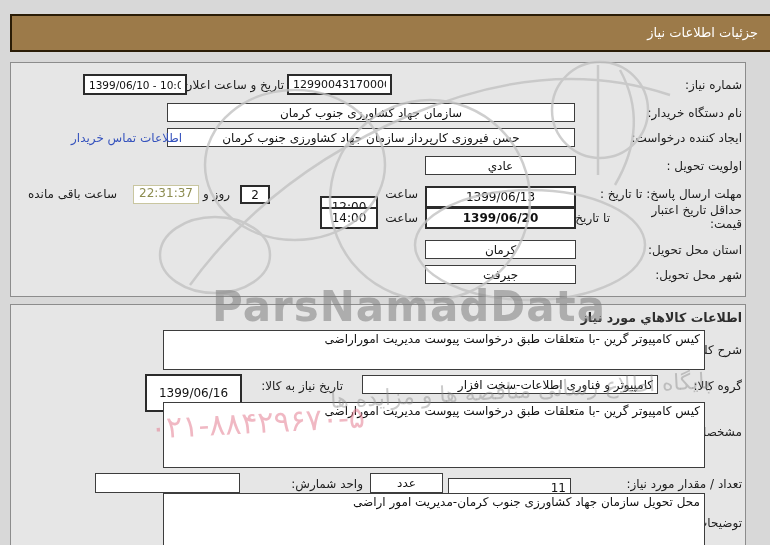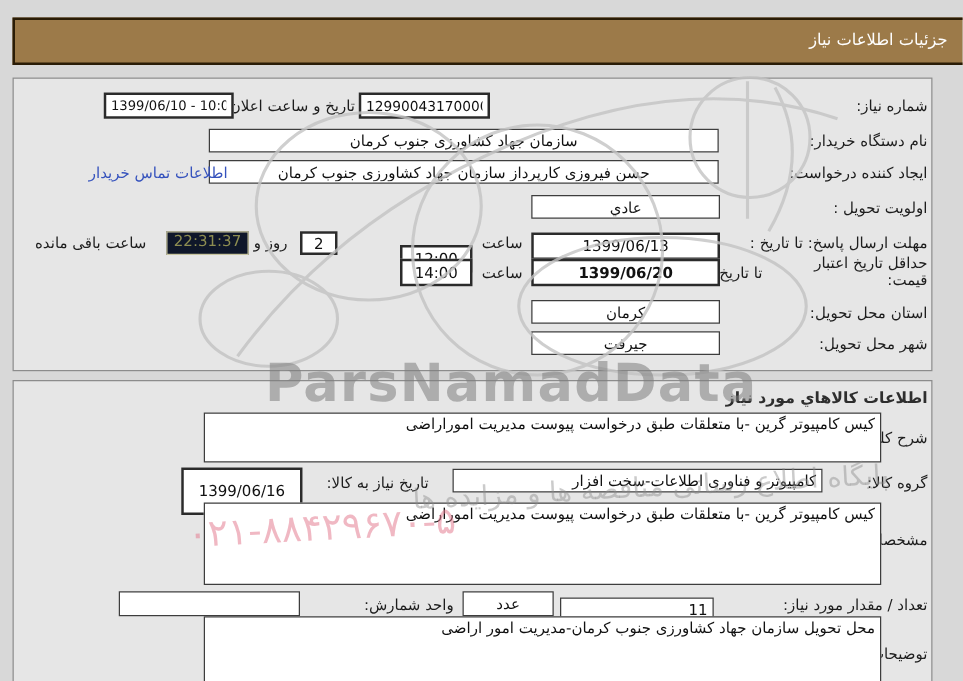--- a/index.html
+++ b/index.html
@@ -19,21 +19,21 @@
   input,textarea{
     position:absolute;background:#fff;border:1px solid #3d3d3d;
     font-family:"DejaVu Sans",sans-serif;font-size:12px;color:#111;
     padding:1px 4px;box-sizing:border-box;outline:none;resize:none;
   }
   input.b2{border:2px solid #2b2b2b;}
   input.ctr{text-align:center;direction:ltr;}
   input.num{direction:ltr;text-align:right;}
   textarea{text-align:right;line-height:15px;}
   .countdown{
-    position:absolute;background:#0f172a;border:1px solid #c9c6a0;
+    position:absolute;background:#ffffff;border:1px solid #c9c6a0;
     color:#8d8d51;text-align:center;direction:ltr;font-size:12px;
   }
   a.contact{position:absolute;color:#3552bd;text-decoration:none;font-size:12px;white-space:nowrap;}
   .sec-title{position:absolute;font-weight:bold;color:#2e2e2e;font-size:12.5px;white-space:nowrap;}
   .two-line{white-space:normal;width:122px;text-align:right;line-height:14px;}
   
   .wm{position:absolute;pointer-events:none;z-index:50;}
   .wm-brand{
     left:212px;top:282px;font-size:42px;font-weight:bold;letter-spacing:1px;
     color:rgba(125,125,125,.55);font-family:"DejaVu Sans",sans-serif;direction:ltr;white-space:nowrap;

